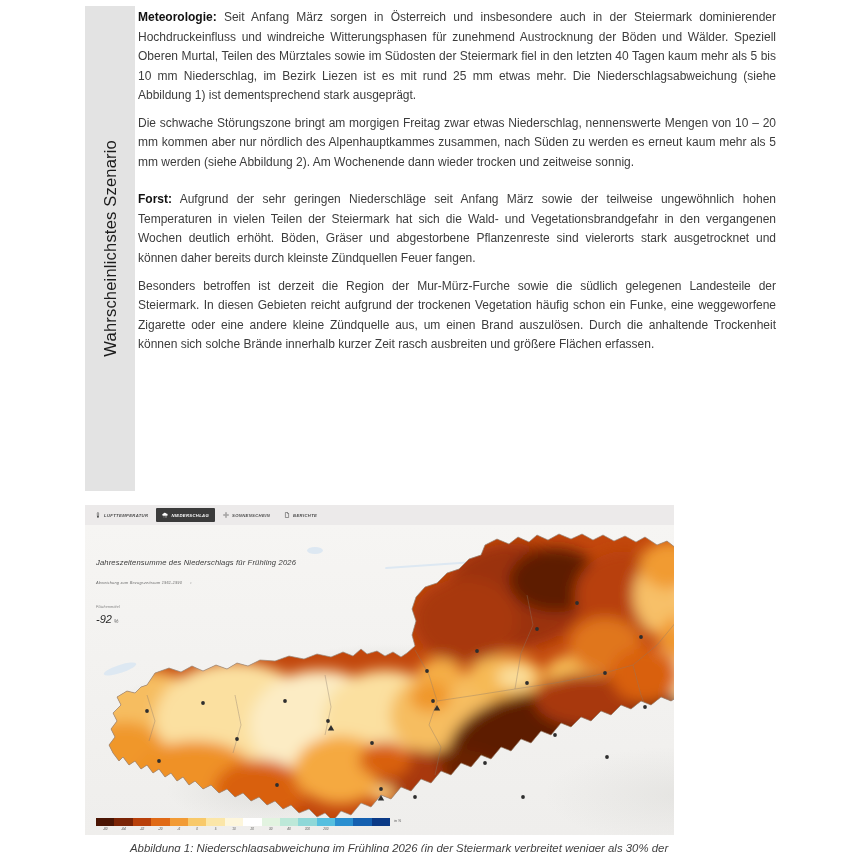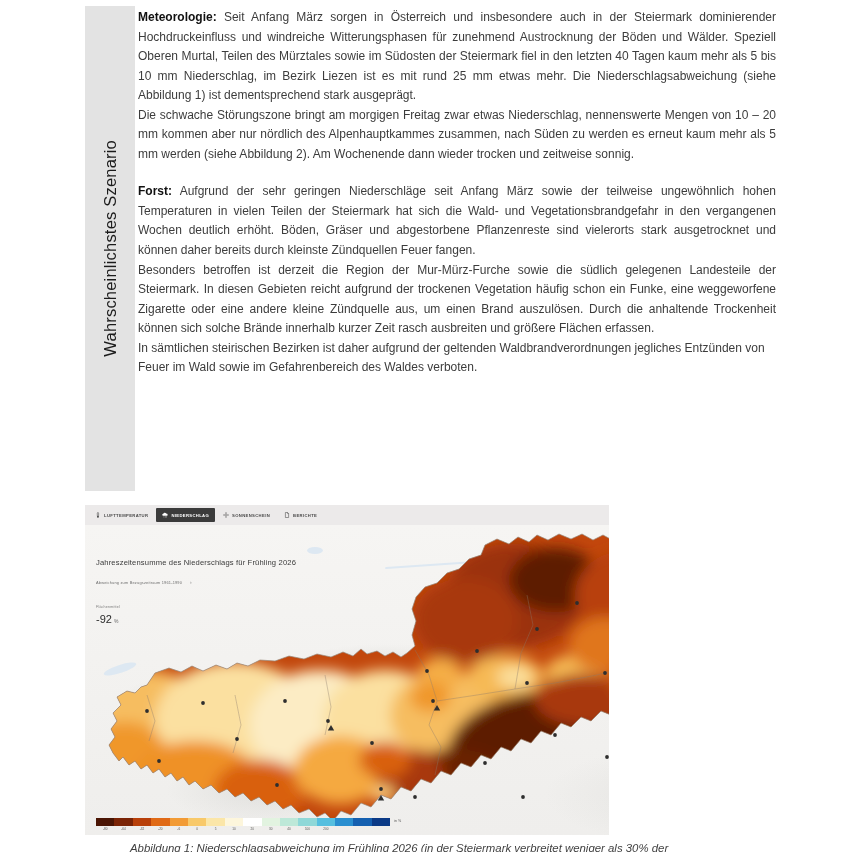--- a/index.html
+++ b/index.html
@@ -36,31 +36,32 @@
   }
   .para{
     font-size:12px;
     line-height:1.63;
     color:#3c3c3c;
     text-align:justify;
     margin:0 0 0 0;
   }
   .para.nohyph{ text-align:left; }
   .para b{ color:#111; font-weight:bold; }
-  .para + .para{ margin-top:0; }
+  .para + .para{ margin-top:8px; }
   .gap{ height:18px; }
 
   
   .figure{
     position:absolute; left:85px; top:505px; width:766px; height:347px;
   }
   .viewer{
-    position:absolute; left:0; top:0; width:524px; height:330px;
+    position:absolute; left:0; top:0; width:589px; height:330px;
     background:#4c1d95;
     overflow:hidden;
+    font-style:italic;
   }
   
   .toolbar{
     position:absolute; left:0; top:0; width:660px; height:20px;
     background:#eceaea;
     display:flex; align-items:center; gap:2px;
     padding-left:4px; box-sizing:border-box;
   }
   .tab{
     display:flex; align-items:center; gap:3px;
@@ -149,21 +150,20 @@
     <p class="para"><b>Meteorologie:</b><span> Seit Anfang März sorgen in Österreich und insbesondere auch in der Steiermark dominierender Hochdruckeinfluss und windreiche Witterungsphasen für zunehmend Austrocknung der Böden und Wälder. Speziell Oberen Murtal, Teilen des Mürztales sowie im Südosten der Steiermark fiel in den letzten 40 Tagen kaum mehr als 5 bis 10 mm Niederschlag, im Bezirk Liezen ist es mit rund 25 mm etwas mehr. Die Niederschlagsabweichung (siehe Abbildung 1) ist dementsprechend stark ausgeprägt.</span></p>
 
     <p class="para">Die schwache Störungszone bringt am morgigen Freitag zwar etwas Niederschlag, nennenswerte Mengen von 10 – 20 mm kommen aber nur nördlich des Alpenhauptkammes zusammen, nach Süden zu werden es erneut kaum mehr als 5 mm werden (siehe Abbildung 2). Am Wochenende dann wieder trocken und zeitweise sonnig.</p>
 
     <div class="gap"></div>
 
     <p class="para"><b>Forst:</b><span> Aufgrund der sehr geringen Niederschläge seit Anfang März sowie der teilweise ungewöhnlich hohen Temperaturen in vielen Teilen der Steiermark hat sich die Wald- und Vegetationsbrandgefahr in den vergangenen Wochen deutlich erhöht. Böden, Gräser und abgestorbene Pflanzenreste sind vielerorts stark ausgetrocknet und können daher bereits durch kleinste Zündquellen Feuer fangen.</span></p>
 
     <p class="para">Besonders betroffen ist derzeit die Region der Mur-Mürz-Furche sowie die südlich gelegenen Landesteile der Steiermark. In diesen Gebieten reicht aufgrund der trockenen Vegetation häufig schon ein Funke, eine weggeworfene Zigarette oder eine andere kleine Zündquelle aus, um einen Brand auszulösen. Durch die anhaltende Trockenheit können sich solche Brände innerhalb kurzer Zeit rasch ausbreiten und größere Flächen erfassen.</p>
 
-    <p class="para nohyph">In sämtlichen steirischen Bezirken ist daher aufgrund der geltenden Waldbrandverordnungen jegliches Entzünden von Feuer im Wald sowie im Gefahrenbereich des Waldes verboten.</p>
   </div>
 </div>
 
 <div class="figure">
 
   <div class="viewer">
 
     <div class="toolbar">
 
       <div class="tab">

